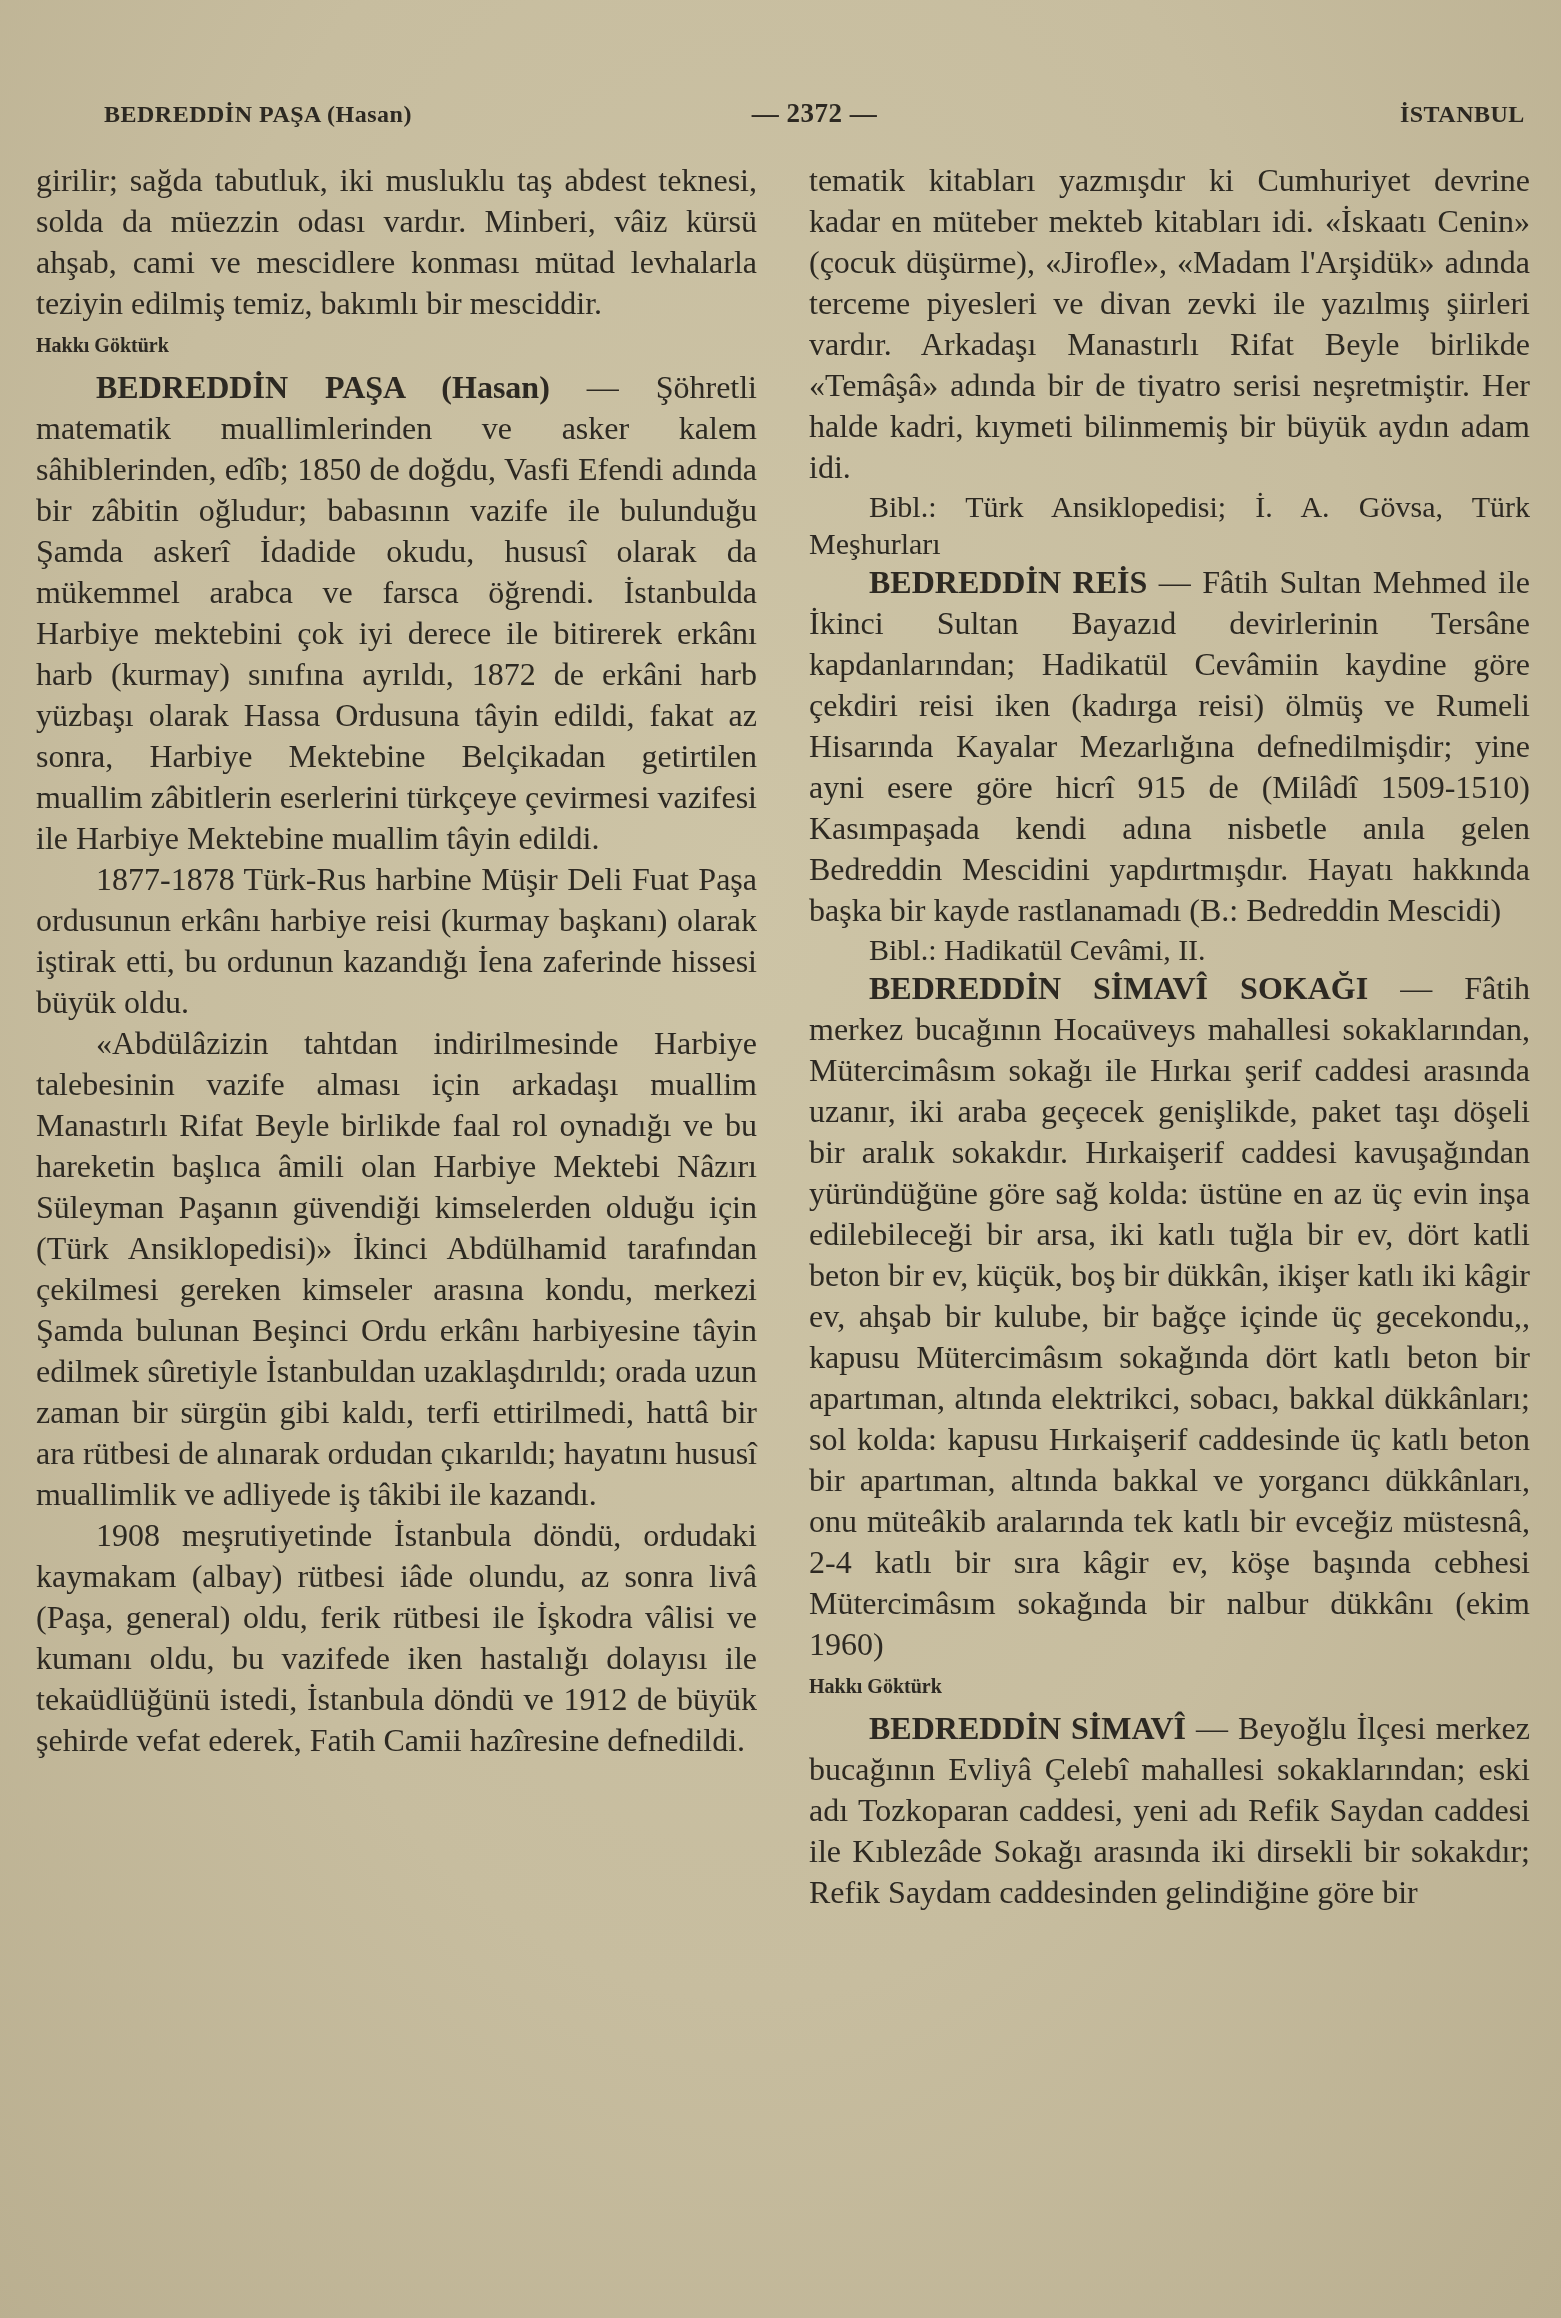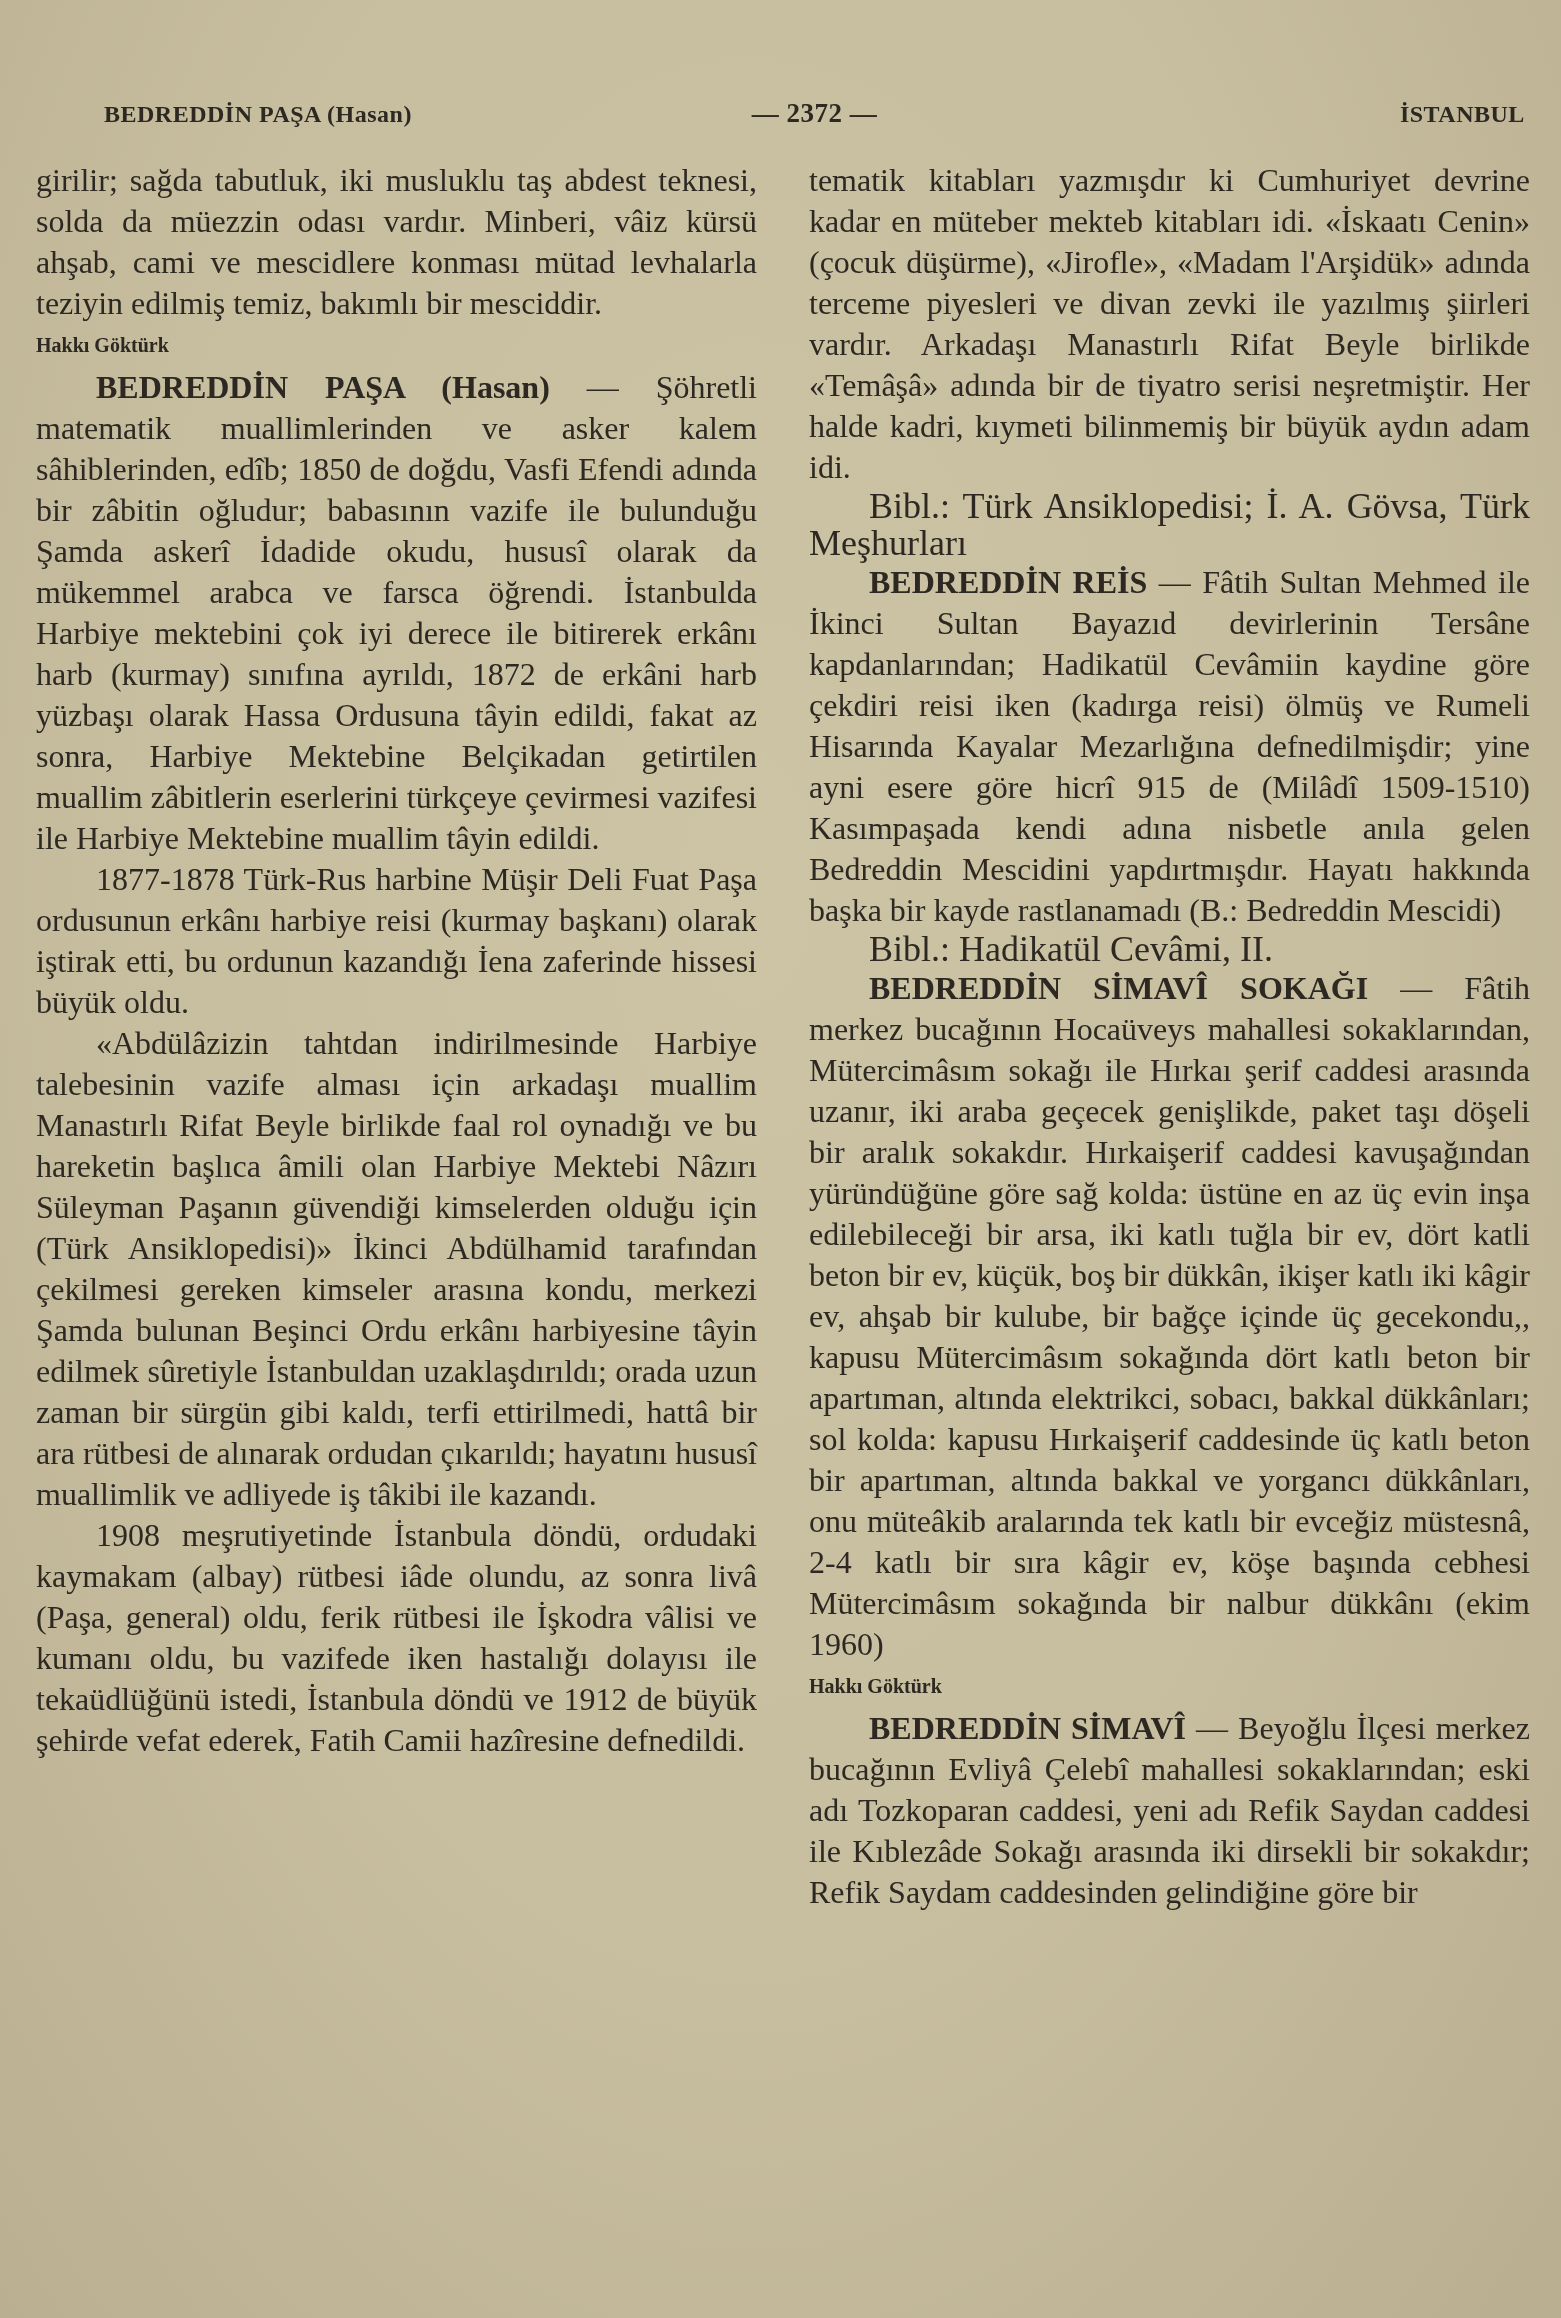--- a/index.html
+++ b/index.html
@@ -40,21 +40,21 @@
   .column {
     flex: 1 1 0;
     font-size: 32px;
     line-height: 41px;
     text-align: justify;
   }
   .para { margin: 0; }
   .para.indent, .para.entry { text-indent: 60px; }
   .para.continuation { text-indent: 0; }
   .para.bibl {
-    font-size: 36px;
+    font-size: 30px;
     line-height: 37px;
     text-indent: 60px;
   }
   .para.signature {
     text-align: left;
     font-weight: bold;
     font-size: 20px;
     line-height: 43px;
     padding-right: 36px;
     text-indent: 0;

